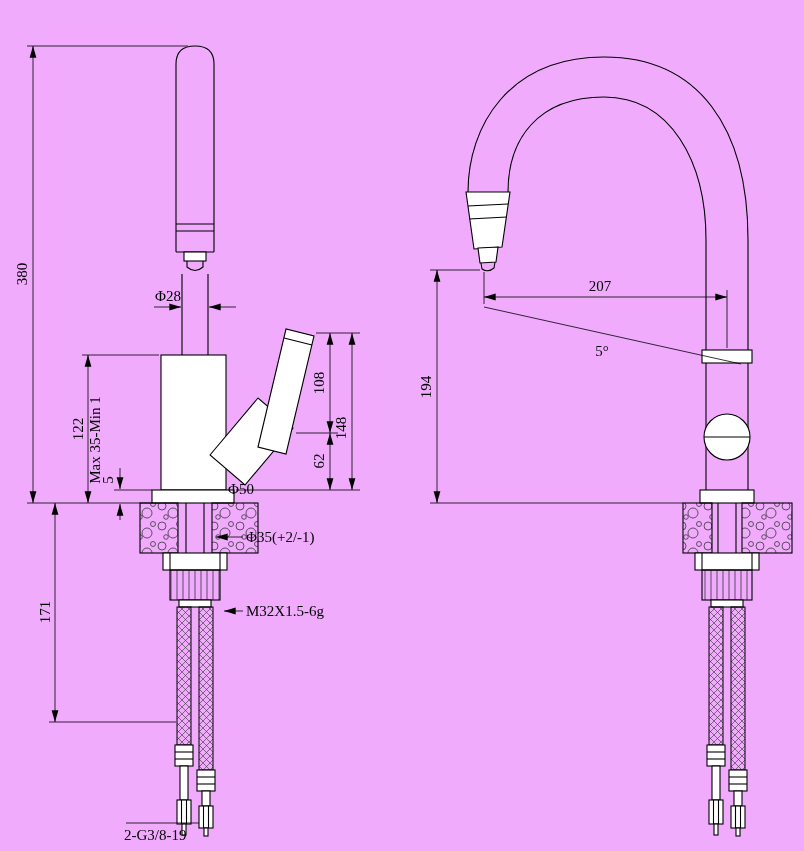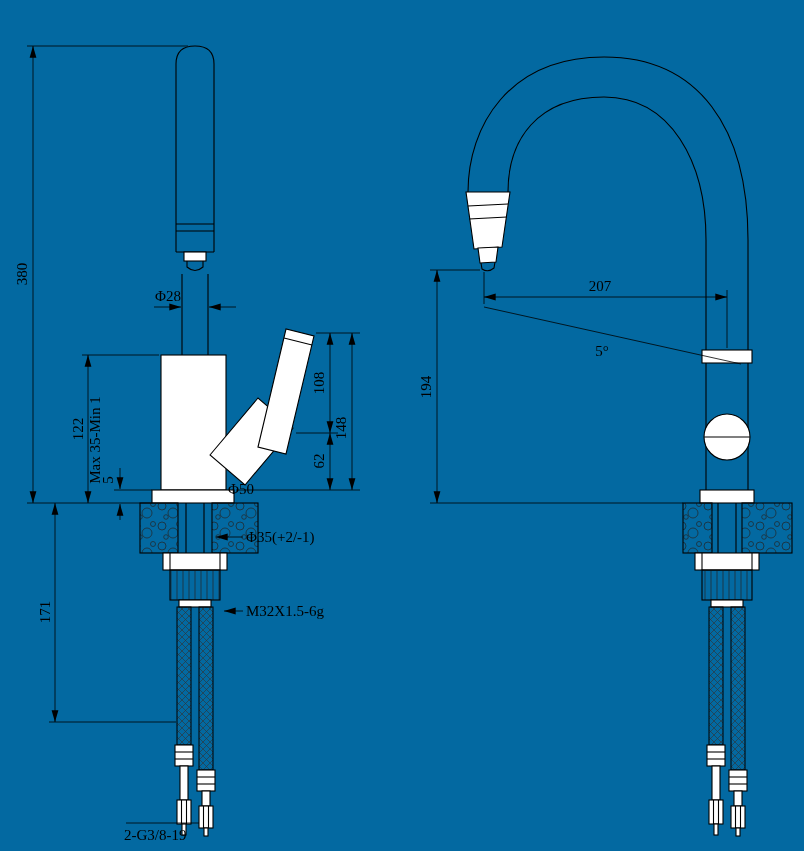--- a/index.html
+++ b/index.html
@@ -1,16 +1,16 @@
 <!DOCTYPE html>
 <html><head>
 <meta charset="utf-8">
 <style>
   html,body{margin:0;padding:0;background:#ffffff;}
-  .stage{position:relative;width:804px;height:851px;background:#0369a1;overflow:hidden;}
+  .stage{position:relative;width:804px;height:851px;background:#f0abfc;overflow:hidden;}
   svg{position:absolute;left:0;top:0;}
   .o{fill:none;stroke:#000;stroke-width:1.1;}
   .w{fill:#ffffff;stroke:#000;stroke-width:1.1;}
   .d{fill:none;stroke:#000;stroke-width:0.8;}
   .t{font-family:"Liberation Serif","DejaVu Serif",serif;font-size:15px;fill:#000;}
 </style>
 </head>
 <body>
 
 <div class="stage">

